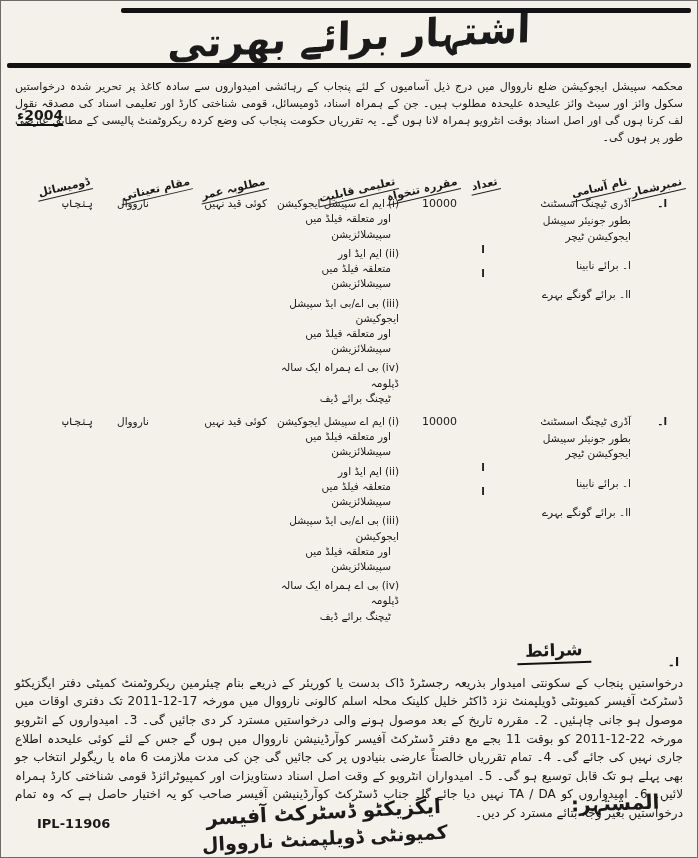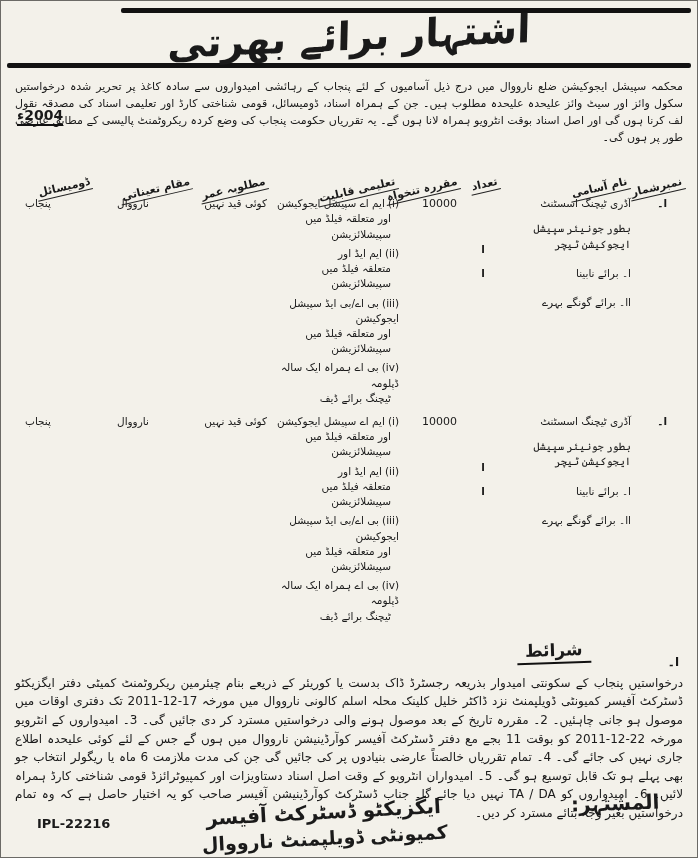--- a/index.html
+++ b/index.html
@@ -51,33 +51,33 @@
   .hcell { position:relative; height:40px; }
   .hcell span {
     position:absolute; bottom:3px; right:2px;
     display:inline-block; white-space:nowrap;
     transform:rotate(-13deg); transform-origin:bottom right;
     font-size:11px; font-weight:700;
     border-bottom:1.5px solid #222; padding:0 2px 1px;
   }
   .cell { font-size:10.5px; line-height:1.45; padding:2px 2px 0; }
   .cell.serial { padding-right:20px; font-weight:700; }
-  .post-sub { margin-top:10px;font-family:Liberation Serif, serif; }
+  .post-sub { margin-top:2px; }
   .post-item { margin-top:14px; }
   .post-item.second { }
   .cell.count { text-align:center; }
   .count-mark { margin-top:46px; font-weight:700; }
   .count-mark.second { margin-top:9px; }
   .cell.salary { padding-right:6px; font-size:11px; }
   .qitem { margin-bottom:4px; }
   .qn { direction:ltr; unicode-bidi:embed; margin-left:3px; }
   .ql2 { padding-right:8px; }
   .cell.age { padding-right:4px; }
   .cell.station { text-align:left; padding-left:22px; }
-  .cell.domicile { text-align:left; padding-left:16px; }
+  .cell.domicile { text-align:right; padding-left:16px;font-family:Liberation Serif, serif; }
   
   .conditions { margin:12px 14px 0; }
   .cond-head { position:relative; height:28px; }
   .cond-title {
     position:absolute; right:92px; top:0;
     font-size:17px; font-weight:700;
     border-bottom:2px solid #111; padding:0 8px 2px;
     transform:rotate(-2deg);
   }
   .cond-marker { position:absolute; right:4px; top:15px; font-size:12px; font-weight:700; }
@@ -224,15 +224,15 @@
       <span class="cond-marker">ا۔</span>
     </div>
     <p class="cond-text">درخواستیں پنجاب کے سکونتی امیدوار بذریعہ رجسٹرڈ ڈاک بدست یا کوریئر کے ذریعے بنام چیئرمین ریکروٹمنٹ کمیٹی دفتر ایگزیکٹو ڈسٹرکٹ آفیسر کمیونٹی ڈویلپمنٹ نزد ڈاکٹر خلیل کلینک محلہ اسلم کالونی نارووال میں مورخہ 17-12-2011 تک دفتری اوقات میں موصول ہو جانی چاہئیں۔ 2۔ مقررہ تاریخ کے بعد موصول ہونے والی درخواستیں مسترد کر دی جائیں گی۔ 3۔ امیدواروں کے انٹرویو مورخہ 22-12-2011 کو بوقت 11 بجے مع دفتر ڈسٹرکٹ آفیسر کوآرڈینیشن نارووال میں ہوں گے جس کے لئے کوئی علیحدہ اطلاع جاری نہیں کی جائے گی۔ 4۔ تمام تقرریاں خالصتاً عارضی بنیادوں پر کی جائیں گی جن کی مدت ملازمت 6 ماہ یا ریگولر انتخاب جو بھی پہلے ہو تک قابل توسیع ہو گی۔ 5۔ امیدواران انٹرویو کے وقت اصل اسناد دستاویزات اور کمپیوٹرائزڈ قومی شناختی کارڈ ہمراہ لائیں۔ 6۔ امیدواروں کو TA / DA نہیں دیا جائے گا۔ جناب ڈسٹرکٹ کوآرڈینیشن آفیسر صاحب کو یہ اختیار حاصل ہے کہ وہ تمام درخواستیں بغیر وجہ بتائے مسترد کر دیں۔</p>
   </section>
 
   <div class="advertiser">المشتہر:</div>
   <div class="signature">
     <div class="sig1">ایگزیکٹو ڈسٹرکٹ آفیسر</div>
     <div class="sig2">کمیونٹی ڈویلپمنٹ نارووال</div>
   </div>
-  <div class="ref">IPL-22216</div>
+  <div class="ref">IPL-11906</div>
 
 </div>
 
 </body></html>

